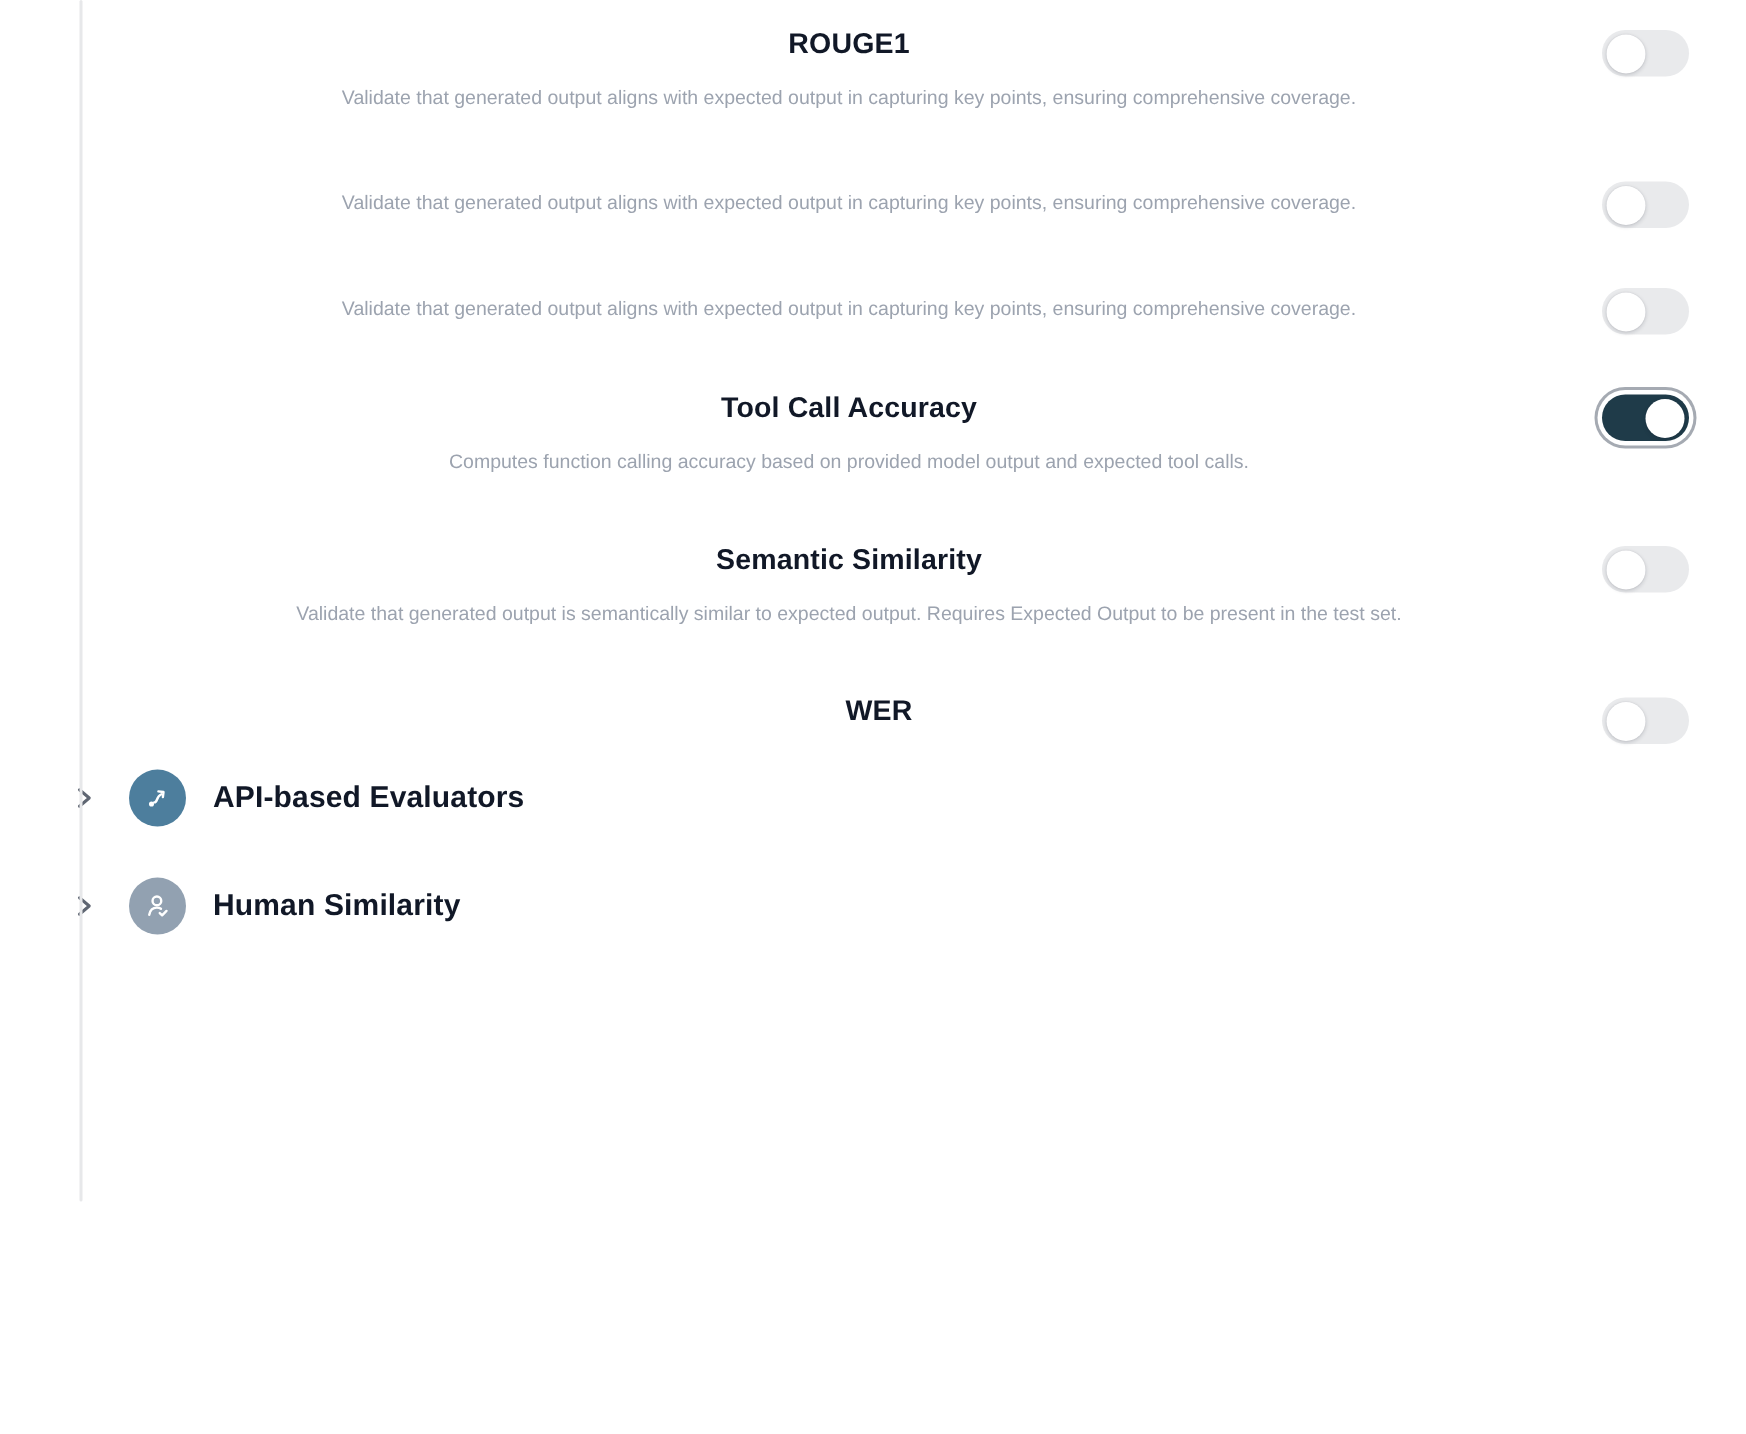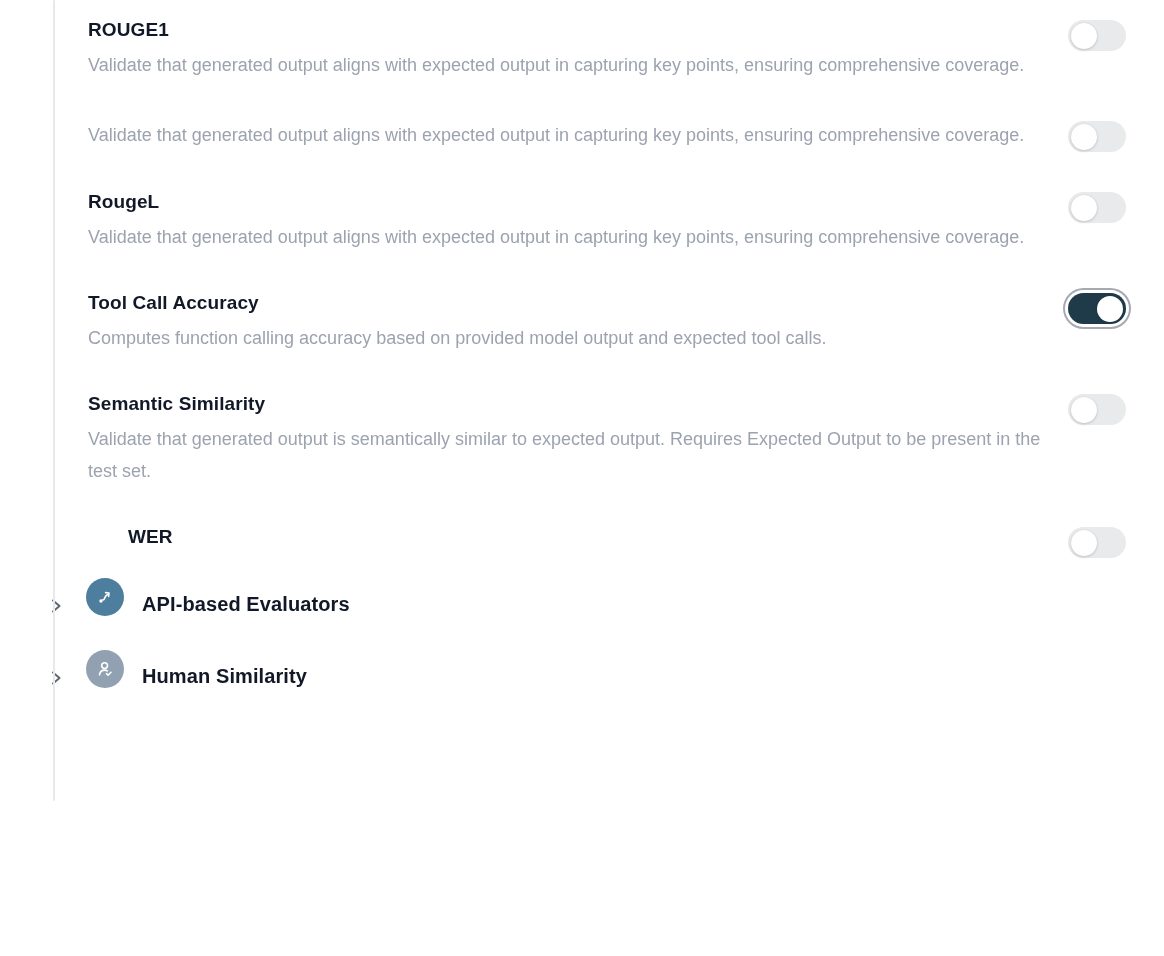--- a/index.html
+++ b/index.html
@@ -25,39 +25,40 @@
   }
 
   .evaluator-list {
     padding: 18px 38px 0 88px;
   }
 
   .evaluator-item {
     display: flex;
     align-items: flex-start;
     margin-bottom: 38px;
+    text-align: center;
   }
   .evaluator-item:last-child { margin-bottom: 14px; margin-left: 40px; }
 
   .item-text {
     flex: 1 1 auto;
     padding-right: 24px;
   }
 
   .item-title {
     font-size: 19px;
     line-height: 24px;
     font-weight: 600;
     color: #111827;
     letter-spacing: 0.1px;
     margin-bottom: 7px;
   }
 
   .item-desc {
-    font-size: 18px;
+    font-size: 13px;
     line-height: 32px;
     font-weight: 400;
     color: #9ca3af;
   }
 
   .toggle {
     flex: 0 0 auto;
     width: 58px;
     height: 31px;
     border-radius: 16px;
@@ -84,21 +85,21 @@
   }
   .toggle[data-state="on"] .knob {
     left: 29px;
   }
 
   .sections {
     padding-left: 46px;
   }
   .section-row {
     display: flex;
-    align-items: flex-end;
+    align-items: center;
     height: 44px;
     margin-bottom: 28px;
     cursor: pointer;
   }
   .chevron {
     width: 20px;
     height: 20px;
     flex: 0 0 auto;
     display: block;
   }
@@ -142,21 +143,20 @@
     <div class="item-text">
       <div class="item-desc">Validate that generated output aligns with expected output in capturing key points, ensuring comprehensive coverage.</div>
     </div>
     <button class="toggle" data-state="off">
         <span class="knob"></span>
       </button>
   </div>
 
   <div class="evaluator-item">
     <div class="item-text">
-      <div class="item-title">RougeL</div>
       <div class="item-desc">Validate that generated output aligns with expected output in capturing key points, ensuring comprehensive coverage.</div>
     </div>
     <button class="toggle" data-state="off">
         <span class="knob"></span>
       </button>
   </div>
 
   <div class="evaluator-item">
     <div class="item-text">
       <div class="item-title">Tool Call Accuracy</div>

